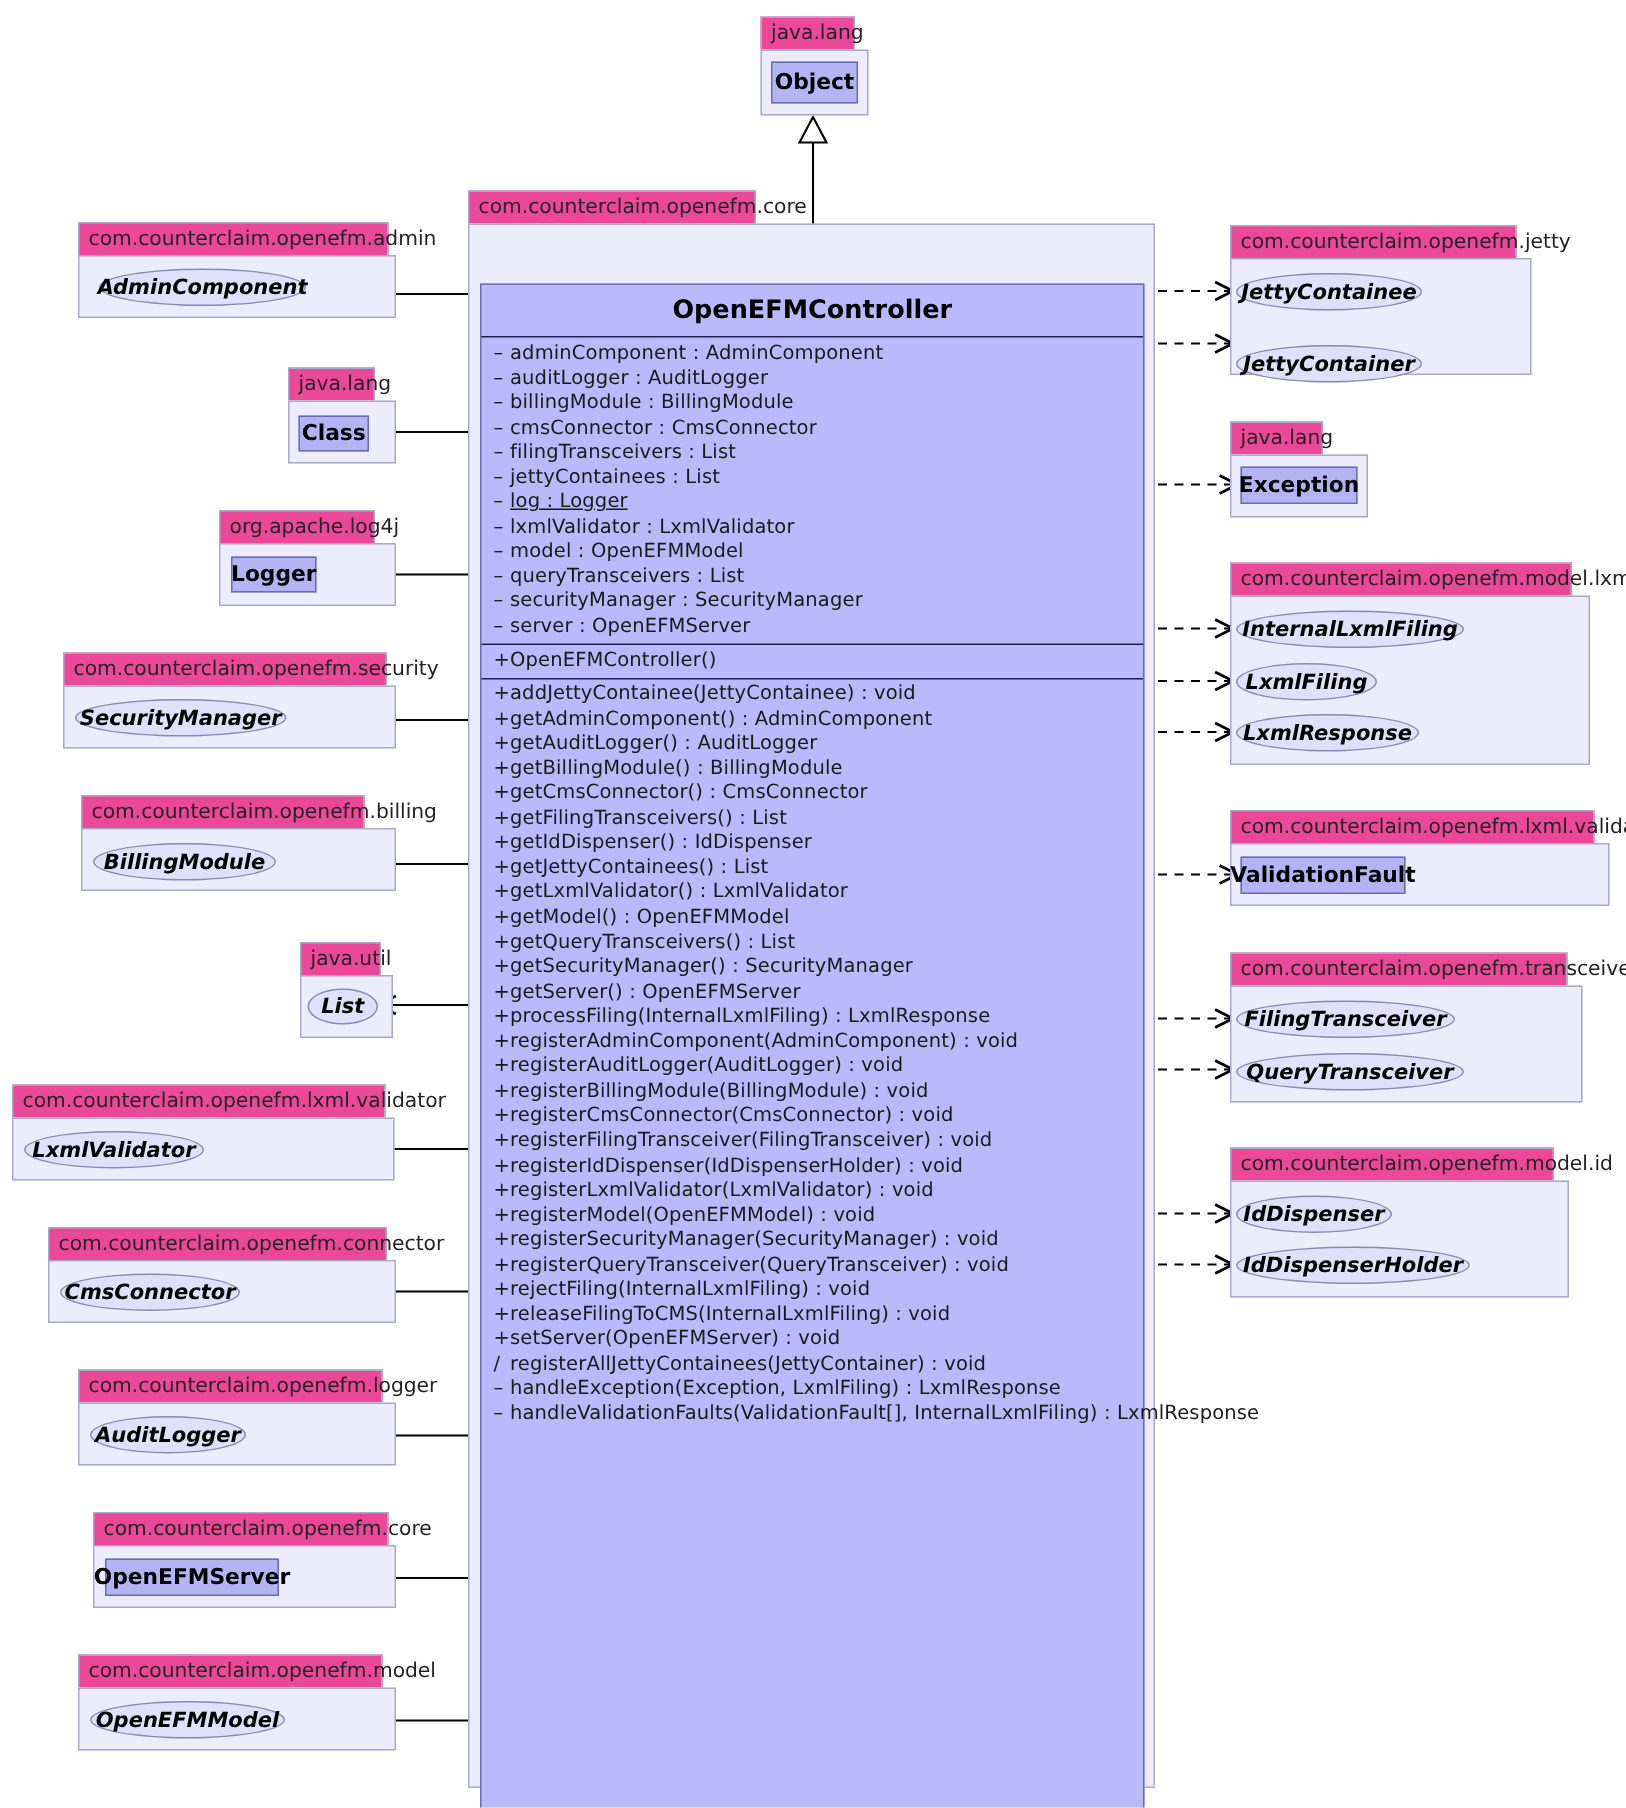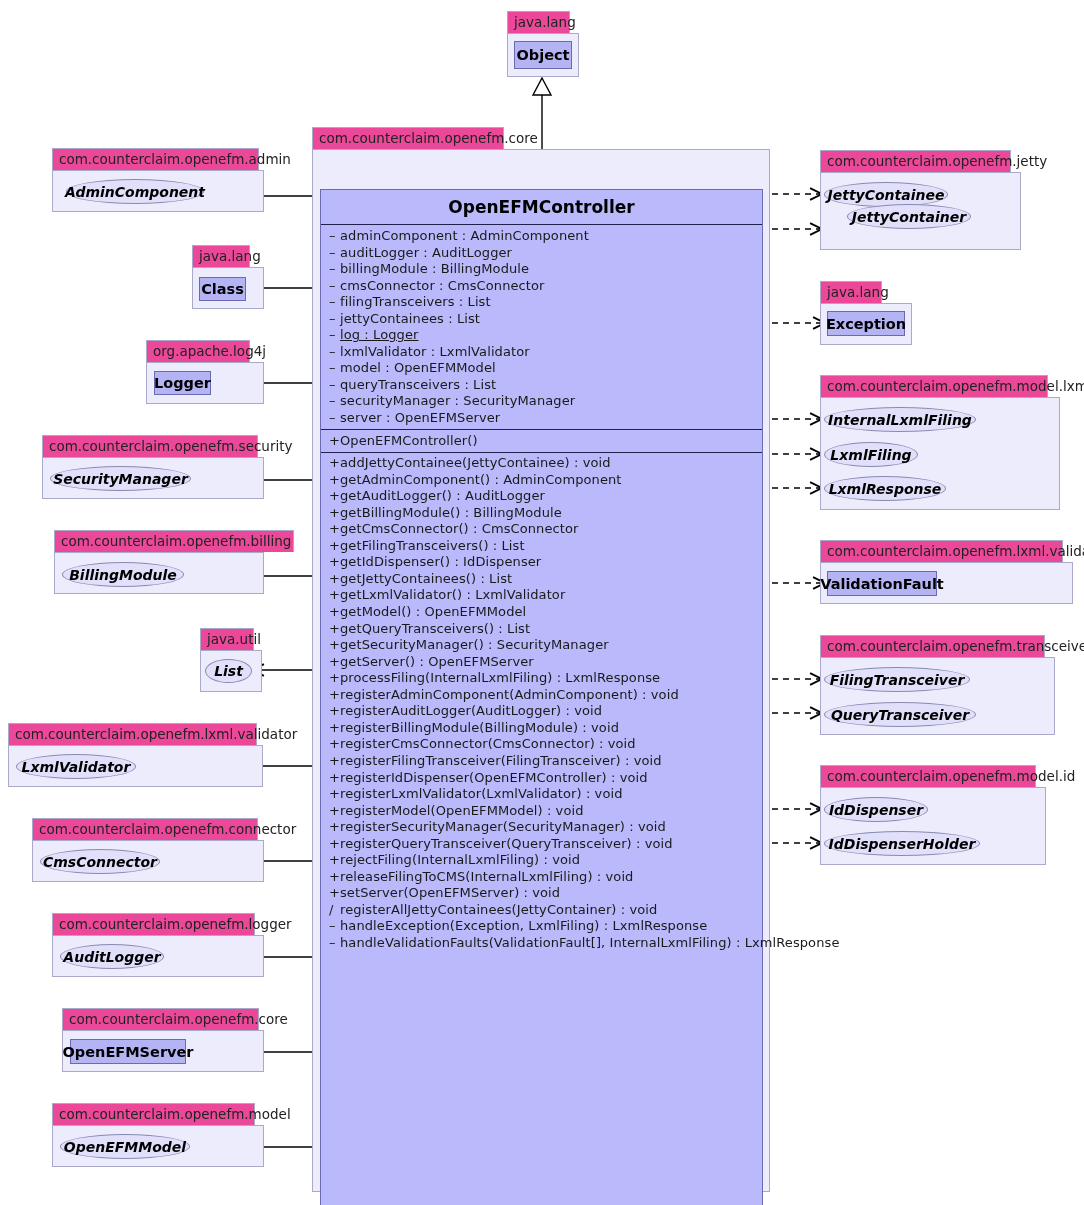--- a/index.html
+++ b/index.html
@@ -129,21 +129,21 @@
         <div class="member"><span class="vis">+</span><span class="nm">getModel() : OpenEFMModel</span></div>
         <div class="member"><span class="vis">+</span><span class="nm">getQueryTransceivers() : List</span></div>
         <div class="member"><span class="vis">+</span><span class="nm">getSecurityManager() : SecurityManager</span></div>
         <div class="member"><span class="vis">+</span><span class="nm">getServer() : OpenEFMServer</span></div>
         <div class="member"><span class="vis">+</span><span class="nm">processFiling(InternalLxmlFiling) : LxmlResponse</span></div>
         <div class="member"><span class="vis">+</span><span class="nm">registerAdminComponent(AdminComponent) : void</span></div>
         <div class="member"><span class="vis">+</span><span class="nm">registerAuditLogger(AuditLogger) : void</span></div>
         <div class="member"><span class="vis">+</span><span class="nm">registerBillingModule(BillingModule) : void</span></div>
         <div class="member"><span class="vis">+</span><span class="nm">registerCmsConnector(CmsConnector) : void</span></div>
         <div class="member"><span class="vis">+</span><span class="nm">registerFilingTransceiver(FilingTransceiver) : void</span></div>
-        <div class="member"><span class="vis">+</span><span class="nm">registerIdDispenser(OpenEFMController) : void</span></div>
+        <div class="member"><span class="vis">+</span><span class="nm">registerIdDispenser(IdDispenserHolder) : void</span></div>
         <div class="member"><span class="vis">+</span><span class="nm">registerLxmlValidator(LxmlValidator) : void</span></div>
         <div class="member"><span class="vis">+</span><span class="nm">registerModel(OpenEFMModel) : void</span></div>
         <div class="member"><span class="vis">+</span><span class="nm">registerSecurityManager(SecurityManager) : void</span></div>
         <div class="member"><span class="vis">+</span><span class="nm">registerQueryTransceiver(QueryTransceiver) : void</span></div>
         <div class="member"><span class="vis">+</span><span class="nm">rejectFiling(InternalLxmlFiling) : void</span></div>
         <div class="member"><span class="vis">+</span><span class="nm">releaseFilingToCMS(InternalLxmlFiling) : void</span></div>
         <div class="member"><span class="vis">+</span><span class="nm">setServer(OpenEFMServer) : void</span></div>
         <div class="member"><span class="vis">/</span><span class="nm">registerAllJettyContainees(JettyContainer) : void</span></div>
         <div class="member"><span class="vis">–</span><span class="nm">handleException(Exception, LxmlFiling) : LxmlResponse</span></div>
         <div class="member"><span class="vis">–</span><span class="nm">handleValidationFaults(ValidationFault[], InternalLxmlFiling) : LxmlResponse</span></div>
@@ -156,21 +156,21 @@
       <div class="iface" style="left: 66px; top: 179px; width: 138px; height: 25px;">AdminComponent</div>
       <div class="pkg-tab" style="left: 192px; top: 245px; width: 58px;">java.lang</div>
       <div class="pkg-body" style="left: 192px; top: 267px; width: 72px; height: 42px;"></div>
       <div class="clsbox" style="left: 199px; top: 277px; width: 47px; height: 24px;">Class</div>
       <div class="pkg-tab" style="left: 146px; top: 340px; width: 104px;">org.apache.log4j</div>
       <div class="pkg-body" style="left: 146px; top: 362px; width: 118px; height: 42px;"></div>
       <div class="clsbox" style="left: 154px; top: 371px; width: 57px; height: 24px;">Logger</div>
       <div class="pkg-tab" style="left: 42px; top: 435px; width: 216px;">com.counterclaim.openefm.security</div>
       <div class="pkg-body" style="left: 42px; top: 457px; width: 222px; height: 42px;"></div>
       <div class="iface" style="left: 50px; top: 466px; width: 141px; height: 25px;">SecurityManager</div>
-      <div class="pkg-tab" style="left: 54px; top: 530px; width: 240px;">com.counterclaim.openefm.billing</div>
+      <div class="pkg-tab" style="left: 54px; top: 530px; width: 189px;">com.counterclaim.openefm.billing</div>
       <div class="pkg-body" style="left: 54px; top: 552px; width: 210px; height: 42px;"></div>
       <div class="iface" style="left: 62px; top: 562px; width: 122px; height: 25px;">BillingModule</div>
       <div class="pkg-tab" style="left: 200px; top: 628px; width: 54px;">java.util</div>
       <div class="pkg-body" style="left: 200px; top: 650px; width: 62px; height: 42px;"></div>
       <div class="iface" style="left: 205px; top: 659px; width: 47px; height: 24px;">List</div>
       <div class="pkg-tab" style="left: 8px; top: 723px; width: 249px;">com.counterclaim.openefm.lxml.validator</div>
       <div class="pkg-body" style="left: 8px; top: 745px; width: 255px; height: 42px;"></div>
       <div class="iface" style="left: 16px; top: 754px; width: 120px; height: 25px;">LxmlValidator</div>
       <div class="pkg-tab" style="left: 32px; top: 818px; width: 226px;">com.counterclaim.openefm.connector</div>
       <div class="pkg-body" style="left: 32px; top: 840px; width: 232px; height: 42px;"></div>
@@ -182,21 +182,21 @@
       <div class="pkg-body" style="left: 62px; top: 1030px; width: 202px; height: 42px;"></div>
       <div class="clsbox" style="left: 70px; top: 1039px; width: 116px; height: 25px;">OpenEFMServer</div>
       <div class="pkg-tab" style="left: 52px; top: 1103px; width: 203px;">com.counterclaim.openefm.model</div>
       <div class="pkg-body" style="left: 52px; top: 1125px; width: 212px; height: 42px;"></div>
       <div class="iface" style="left: 60px; top: 1134px; width: 130px; height: 25px;">OpenEFMModel</div>
     </div>
   <div id="right-layer">
       <div class="pkg-tab" style="left: 820px; top: 150px; width: 191px;">com.counterclaim.openefm.jetty</div>
       <div class="pkg-body" style="left: 820px; top: 172px; width: 201px; height: 78px;"></div>
       <div class="iface" style="left: 824px; top: 182px; width: 124px; height: 25px;">JettyContainee</div>
-      <div class="iface" style="left: 824px; top: 204px; width: 124px; height: 25px; margin-left: 23px;">JettyContainer</div>
+      <div class="iface" style="left: 824px; top: 230px; width: 124px; height: 25px;">JettyContainer</div>
       <div class="pkg-tab" style="left: 820px; top: 281px; width: 62px;">java.lang</div>
       <div class="pkg-body" style="left: 820px; top: 303px; width: 92px; height: 42px;"></div>
       <div class="clsbox" style="left: 827px; top: 311px; width: 78px; height: 25px;">Exception</div>
       <div class="pkg-tab" style="left: 820px; top: 375px; width: 228px;">com.counterclaim.openefm.model.lxml</div>
       <div class="pkg-body" style="left: 820px; top: 397px; width: 240px; height: 113px;"></div>
       <div class="iface" style="left: 824px; top: 407px; width: 152px; height: 25px;">InternalLxmlFiling</div>
       <div class="iface" style="left: 824px; top: 442px; width: 94px; height: 25px;">LxmlFiling</div>
       <div class="iface" style="left: 824px; top: 476px; width: 122px; height: 25px;">LxmlResponse</div>
       <div class="pkg-tab" style="left: 820px; top: 540px; width: 243px;">com.counterclaim.openefm.lxml.validator</div>
       <div class="pkg-body" style="left: 820px; top: 562px; width: 253px; height: 42px;"></div>

